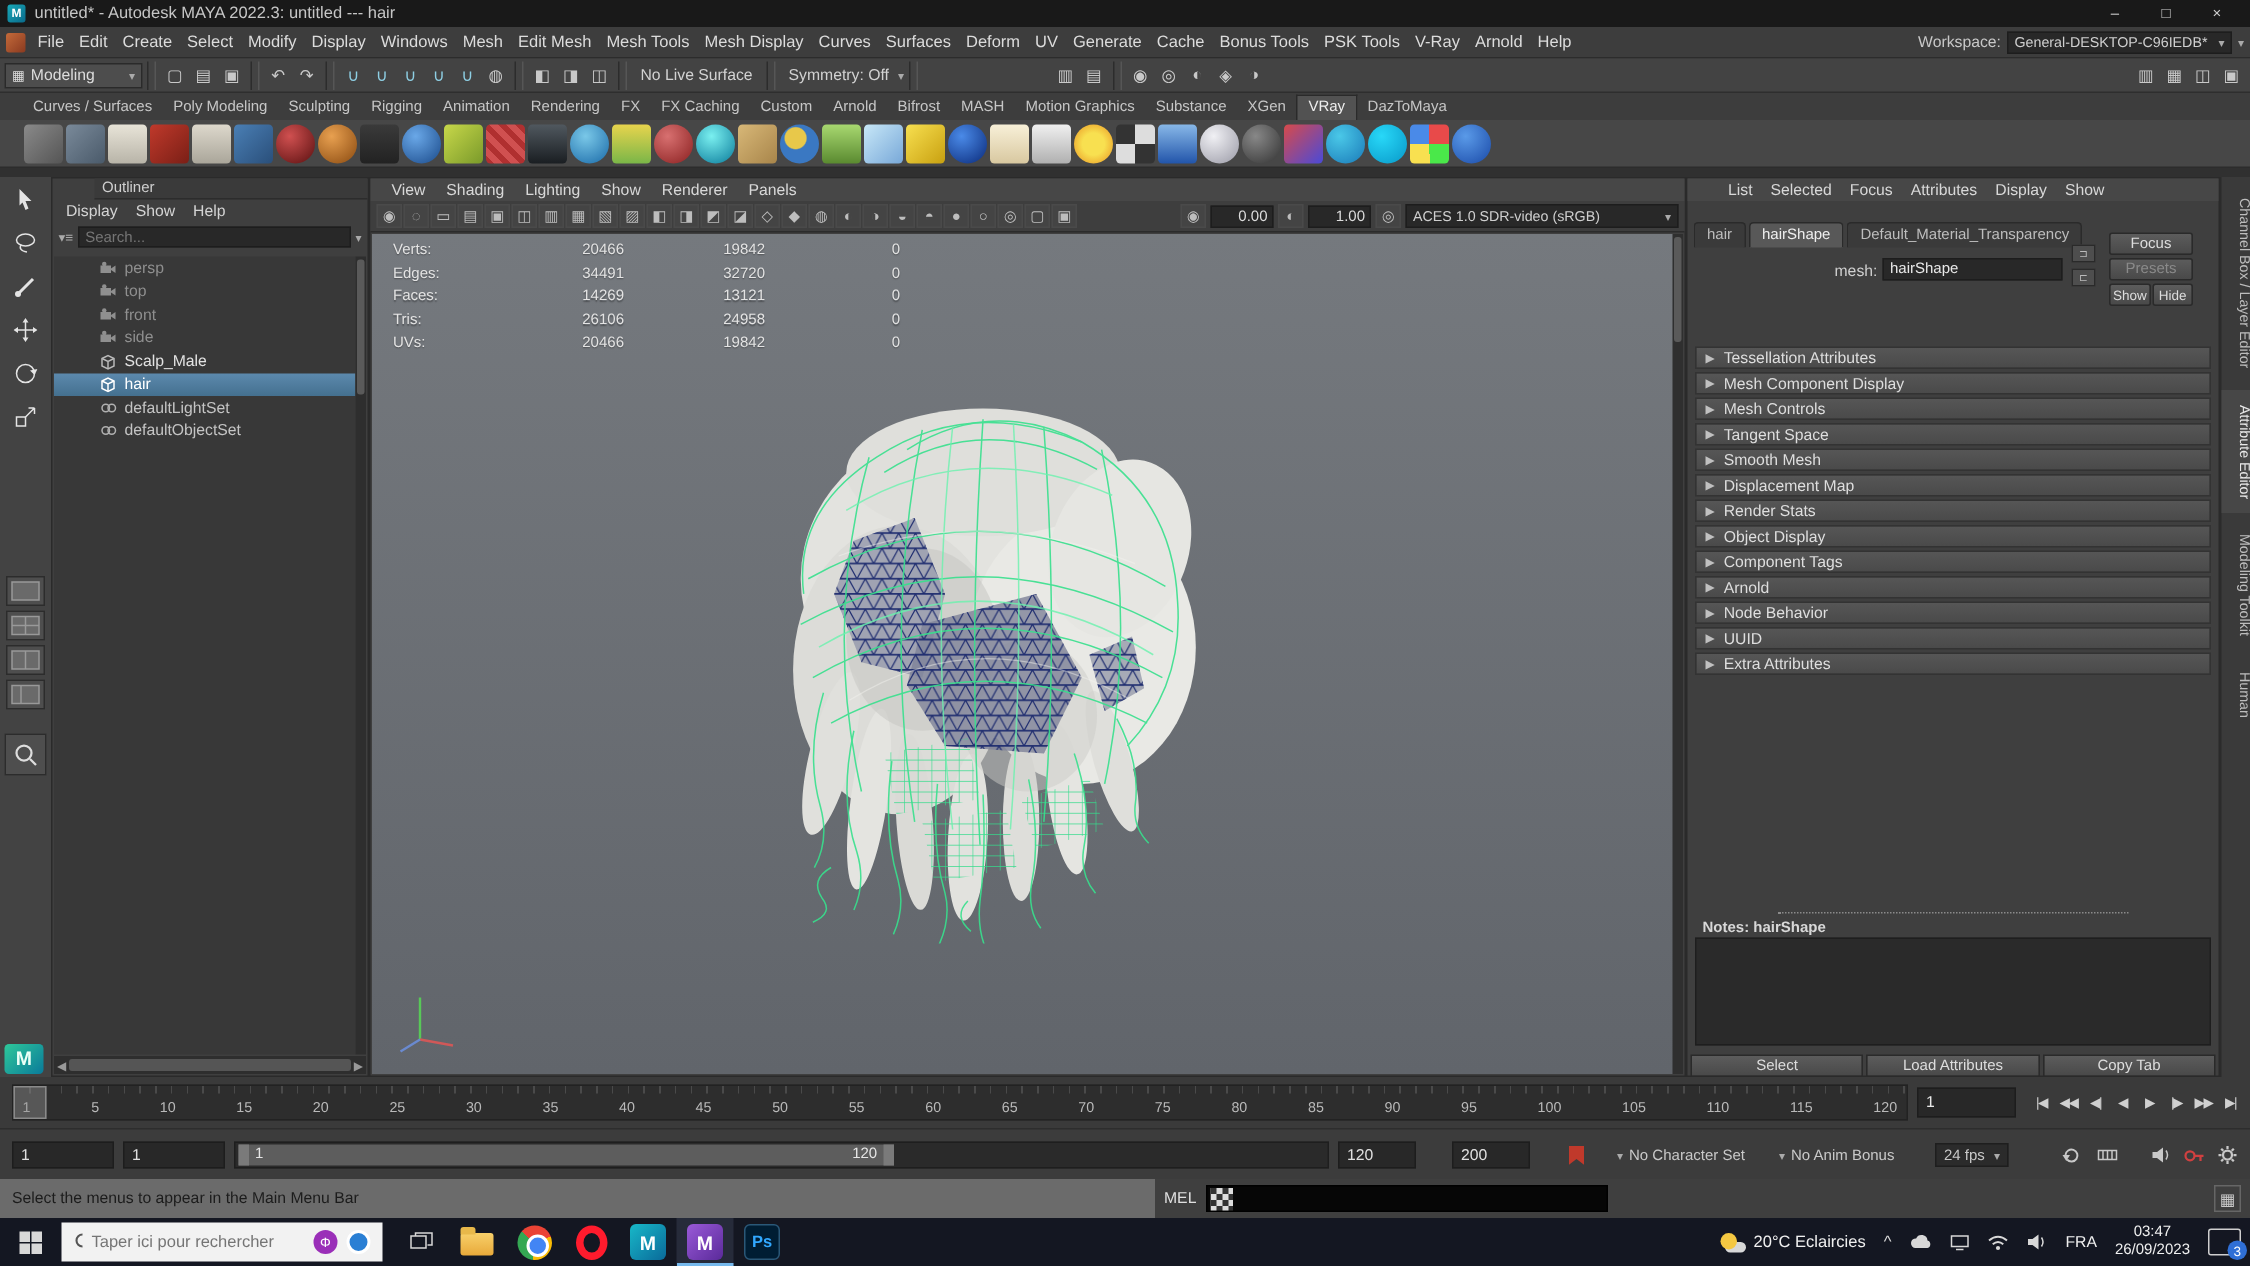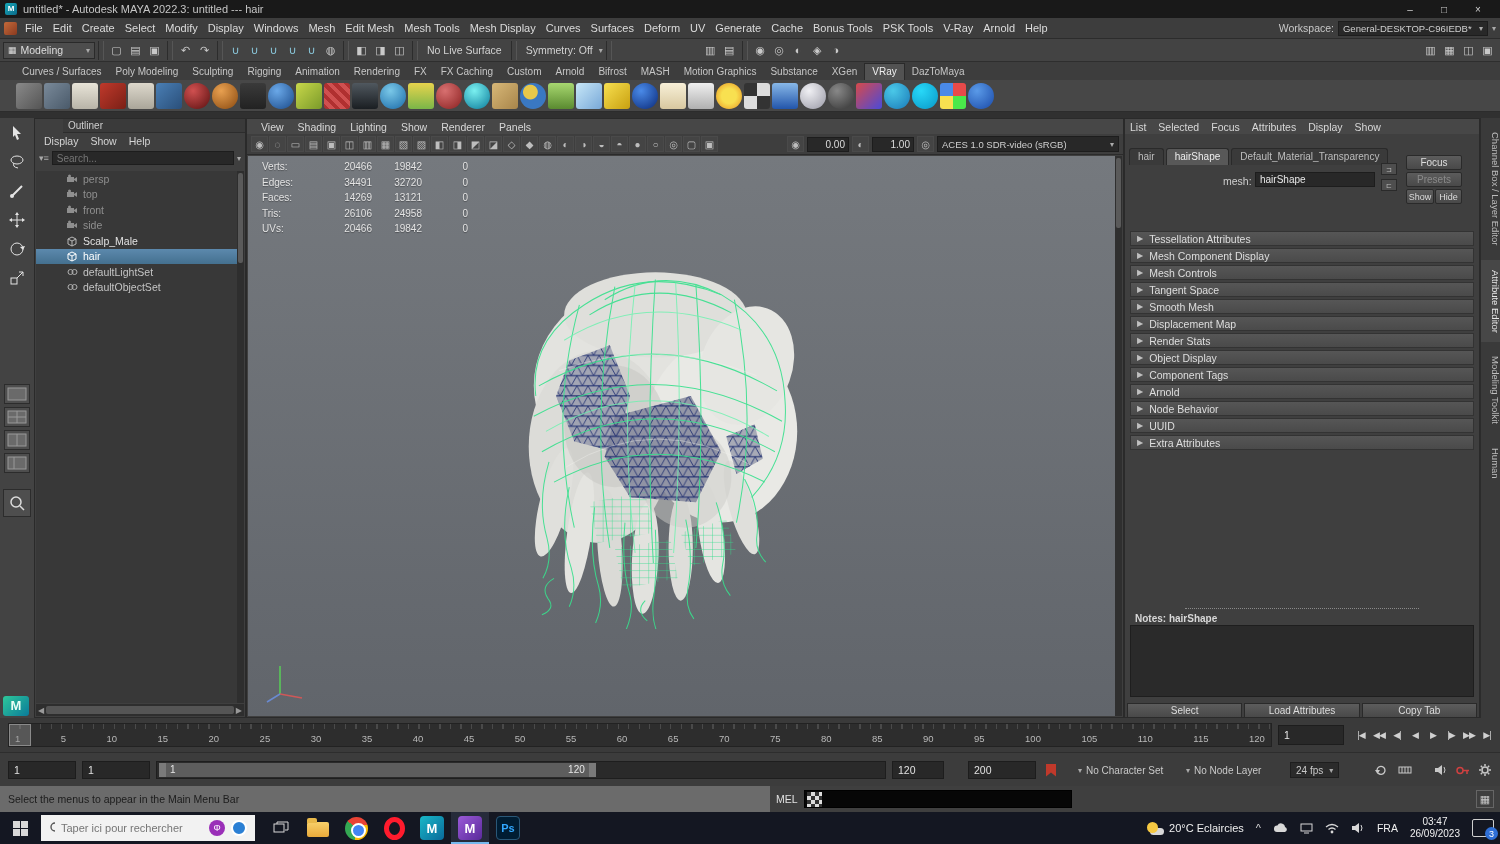--- a/index.html
+++ b/index.html
@@ -95,30 +95,30 @@
                 align-items:center; gap:1px; padding:0 4px; }
   .vt-ico { width:17px; height:16px; display:flex; align-items:center; justify-content:center;
             font-size:10px; color:#bdbdbd; border:1px solid #4a4a4a; background:#444; }
   .vt-field { width:42px; height:15px; background:#282828; border:1px solid #1d1d1d; color:#ddd;
               font-size:10px; text-align:right; padding:0 3px; font-family:"Liberation Sans",sans-serif; }
   .vt-dd { width:182px; height:16px; background:#282828; border:1px solid #1d1d1d; color:#cfcfcf;
            font-size:9.5px; display:flex; align-items:center; justify-content:space-between; padding:0 4px; }
   .vp-canvas { position:absolute; left:1px; right:1px; top:37px; bottom:1px;
                background:linear-gradient(#75797e,#61656b); }
   .hud { position:absolute; left:14px; top:3px; font-size:10px; color:#e4e4e4; text-shadow:0 1px 1px rgba(0,0,0,.35); }
-  .hud-row { display:flex; height:15.5px; align-items:center; }
+  .hud-row { display:flex; height:15.5px; align-items:center;gap:44px; }
   .hud-l { width:58px; }
   .hud-c { width:52px; text-align:right; }
   .hud-c2 { width:50px; text-align:right; }
   .hud-c3 { width:46px; text-align:right; }
   .axis { position:absolute; left:12px; bottom:10px; }
 
   
   .ae { left:1124px; width:356px; }
-  .ae-menus { height:15px; background:#474747; display:flex; align-items:center; padding:0 0; gap:2px; }
+  .ae-menus { height:15px; background:#474747; display:flex; align-items:center; padding:0 22px; gap:2px; }
   .ae-menu { font-size:10.5px; color:#d8d8d8; padding:0 5px; }
   .ae-tabs { position:absolute; left:4px; top:29px; height:17px; display:flex; gap:2px; }
   .ae-tab { padding:2px 8px; font-size:10px; color:#bdbdbd; background:#3a3a3a; border:1px solid #2a2a2a;
             border-bottom:none; border-radius:3px 3px 0 0; white-space:nowrap; }
   .ae-tab.active { background:#585858; color:#eee; }
   .ae-btn { position:absolute; height:15px; background:linear-gradient(#5c5c5c,#494949); border:1px solid #2a2a2a;
             color:#ddd; font-size:10px; display:flex; align-items:center; justify-content:center; border-radius:2px; }
   .ae-btn.disabled { color:#8a8a8a; }
   .ae-field { position:absolute; height:15px; background:#282828; border:1px solid #1d1d1d; color:#e8e8e8;
               font-size:10px; padding:0 4px; font-family:"Liberation Sans",sans-serif; }
@@ -845,31 +845,31 @@
     <input class="rr-field" style="left: 82px; width: 68px;" value="1">
     <div class="range-track">
       <div class="range-bar">
         <div class="range-handle" style="left:0;"></div>
         <div class="range-handle" style="right:0;"></div>
         <span class="range-lab" style="left:11px;">1</span>
         <span class="range-lab" style="right:11px;">120</span>
       </div>
     </div>
     <input class="rr-field" style="left: 892px; width: 52px;" value="120">
-    <input class="rr-field" style="left: 968px; width: 68px;" value="200">
+    <input class="rr-field" style="left: 968px; width: 52px;" value="200">
     <div class="rr-ico" style="left:1042px;">
       <div style="width:10px;height:13px;background:#c0392b;clip-path:polygon(0 0,100% 0,100% 100%,50% 70%,0 100%);"></div>
     </div>
     <div class="rr-dd" style="left:1078px;">
       <span class="caret">▾</span>
       <span>No Character Set</span>
     </div>
     <div class="rr-dd" style="left:1186px;">
       <span class="caret">▾</span>
-      <span>No Node Layer</span>
+      <span>No Anim Bonus</span>
     </div>
     <div class="rr-dd" style="left:1290px;">
       <div class="rr-dd-box">
         <span>24 fps</span>
         <span class="caret">▾</span>
       </div>
     </div>
     <div class="rr-ico" style="left:1372px;">
       <svg width="14" height="12">
           <path d="M3 6 a4 4 0 1 1 1 3" fill="none" stroke="#c8c8c8" stroke-width="1.3"></path>

